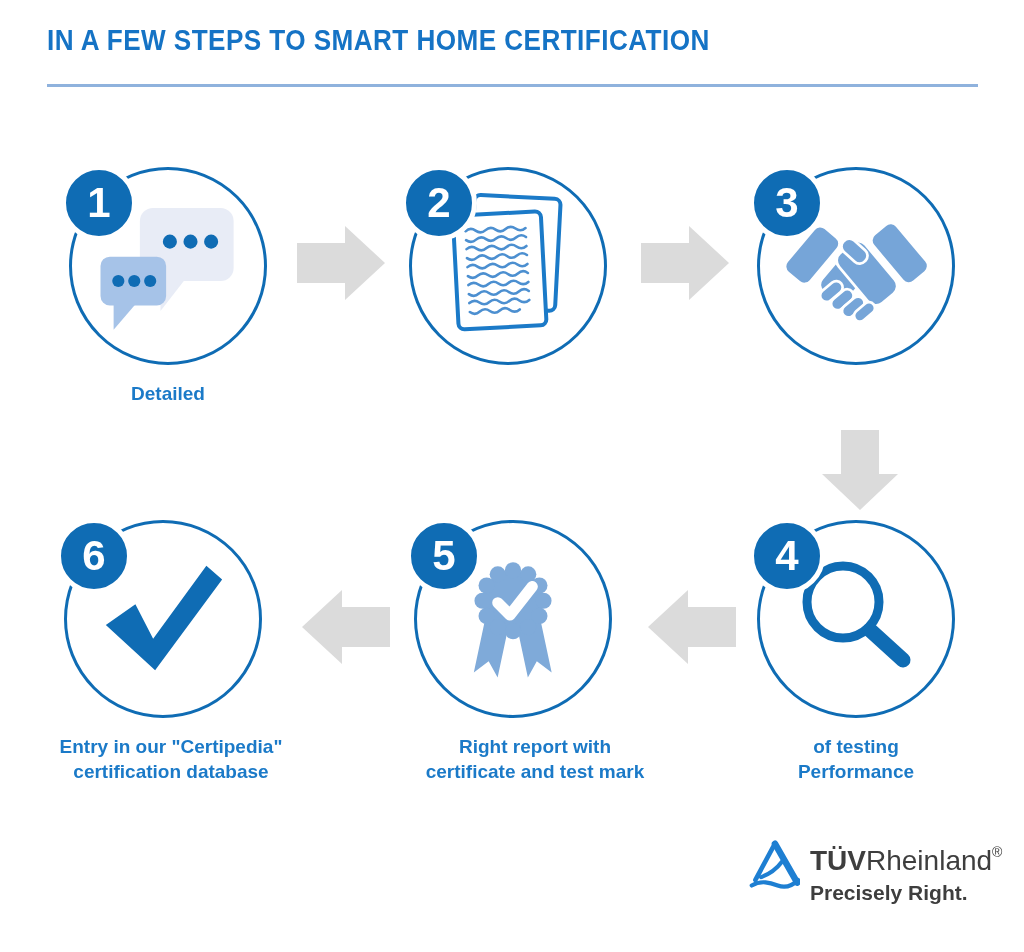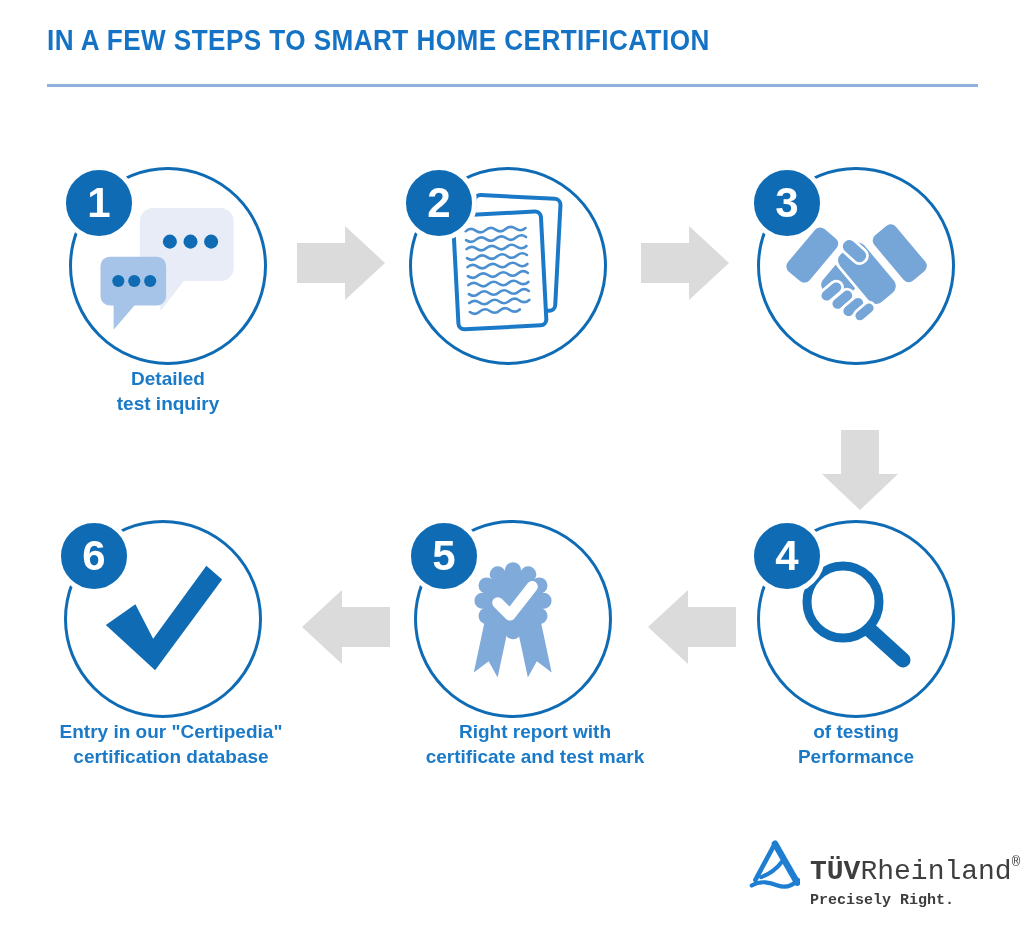--- a/index.html
+++ b/index.html
@@ -22,31 +22,31 @@
     border:3px solid #0F6CB4;border-radius:50%;box-sizing:content-box;
     display:flex;align-items:center;justify-content:center;
   }
   .badge{
     position:absolute;left:-11px;top:-5px;width:66px;height:66px;
     background:#0F6CB4;border:5px solid #ffffff;border-radius:50%;
     display:flex;align-items:center;justify-content:center;
   }
   .badge span{color:#ffffff;font-size:42px;font-weight:bold;line-height:1;}
   .label{
-    margin-top:1px;text-align:center;
+    margin-top:16px;text-align:center;
     font-size:19px;font-weight:bold;color:#1B7AC8;line-height:25px;
   }
   .arrow{position:absolute;}
   .logo{position:absolute;left:748px;top:838px;display:flex;align-items:flex-start;}
-  .logo-text{margin-left:10px;margin-top:10px;font-family:Liberation Mono, monospace;}
+  .logo-text{margin-left:10px;}
   .brandline{font-size:28px;color:#3E3E3E;line-height:28px;white-space:nowrap;}
   .brand-bold{font-weight:bold;}
   .brand-reg{font-weight:normal;}
   .regmark{font-size:14px;vertical-align:13px;}
-  .tagline{font-size:15px;font-weight:bold;color:#3E3E3E;margin-top:6px;}
+  .tagline{font-size:21px;font-weight:bold;color:#3E3E3E;margin-top:6px;}
 </style>
 </head>
 <body>
 
 <div class="canvas">
 
   <h1 class="title">IN A FEW STEPS TO SMART HOME CERTIFICATION</h1>
   <div class="rule"></div>
 
   <div class="step" style="left:28px;top:167px;">
@@ -62,21 +62,20 @@
         <circle cx="27" cy="86" r="6.5" fill="#0F6CB4"></circle>
         <circle cx="44" cy="86" r="6.5" fill="#0F6CB4"></circle>
         <circle cx="61" cy="86" r="6.5" fill="#0F6CB4"></circle>
       </svg>
       <div class="badge">
         <span>1</span>
       </div>
     </div>
     <div class="label">
       <div>Detailed</div>
-      <div>test inquiry</div>
     </div>
   </div>
 
   <div class="step" style="left:368px;top:167px;">
     <div class="circle">
       <svg width="140" height="150" viewBox="0 0 140 150">
         <g transform="rotate(3 80 60)">
           <rect x="34" y="6" width="86" height="112" rx="6" fill="#ffffff" stroke="#1B7AC8" stroke-width="4"></rect>
         </g>
         <g transform="rotate(-3 70 85)">

